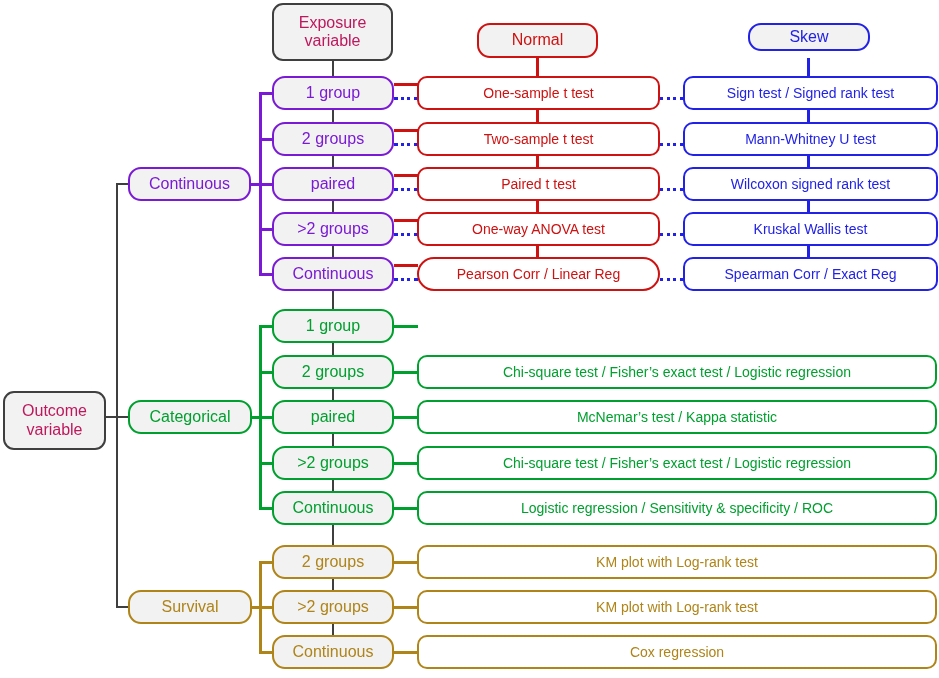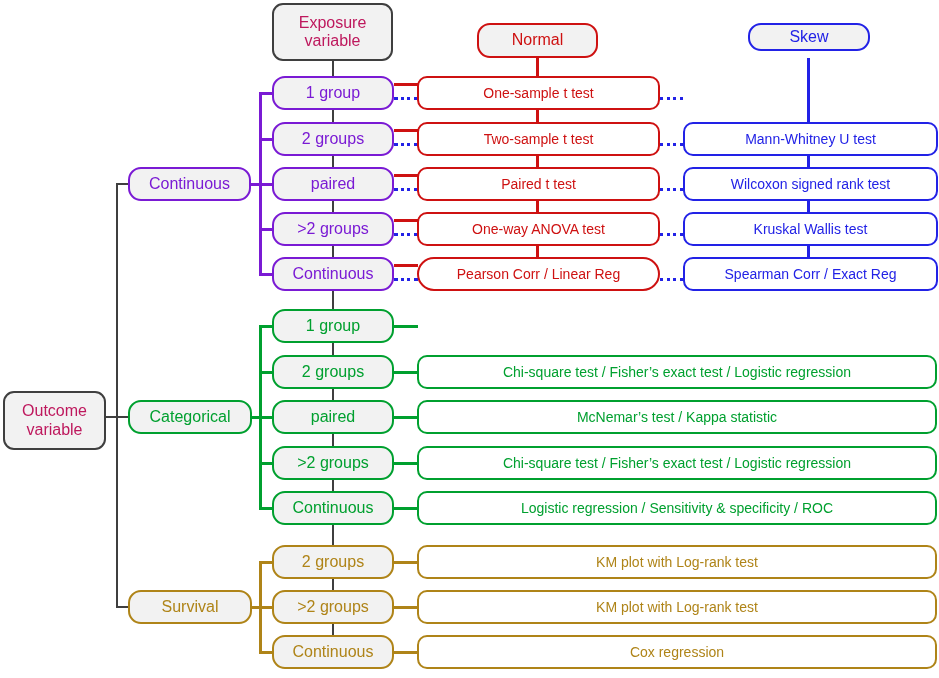--- a/index.html
+++ b/index.html
@@ -136,20 +136,23 @@
   <div class="box wide b-red fill-white" style="left:417px;top:167px;width:243px;height:34px;">
     <span>Paired t test</span>
     </div>
   <div class="box wide b-red fill-white" style="left:417px;top:212px;width:243px;height:34px;">
     <span>One-way ANOVA test</span>
     </div>
   <div class="box wide b-red fill-white" style="left:417px;top:257px;width:243px;height:34px;border-radius:17px;">
     <span>Pearson Corr / Linear Reg</span>
     </div>
 
+  <div class="box wide b-blue fill-white" style="left:683px;top:76px;width:255px;height:34px;">
+    <span>Sign test / Signed rank test</span>
+    </div>
   <div class="box wide b-blue fill-white" style="left:683px;top:122px;width:255px;height:34px;">
     <span>Mann-Whitney U test</span>
     </div>
   <div class="box wide b-blue fill-white" style="left:683px;top:167px;width:255px;height:34px;">
     <span>Wilcoxon signed rank test</span>
     </div>
   <div class="box wide b-blue fill-white" style="left:683px;top:212px;width:255px;height:34px;">
     <span>Kruskal Wallis test</span>
     </div>
   <div class="box wide b-blue fill-white" style="left:683px;top:257px;width:255px;height:34px;">

